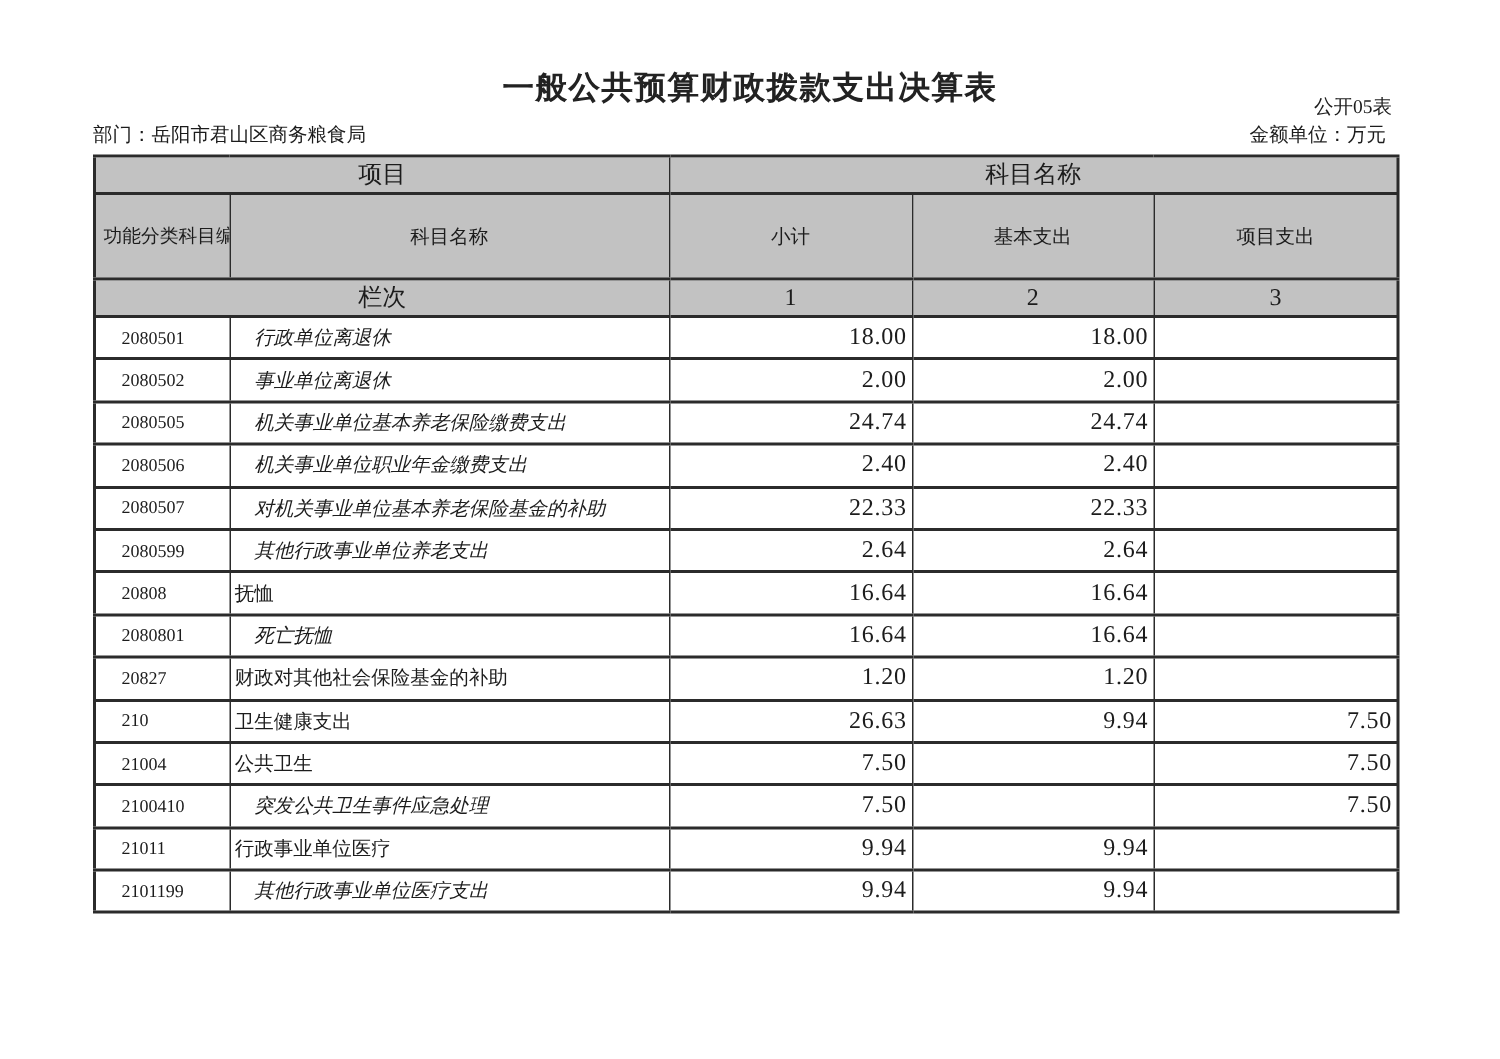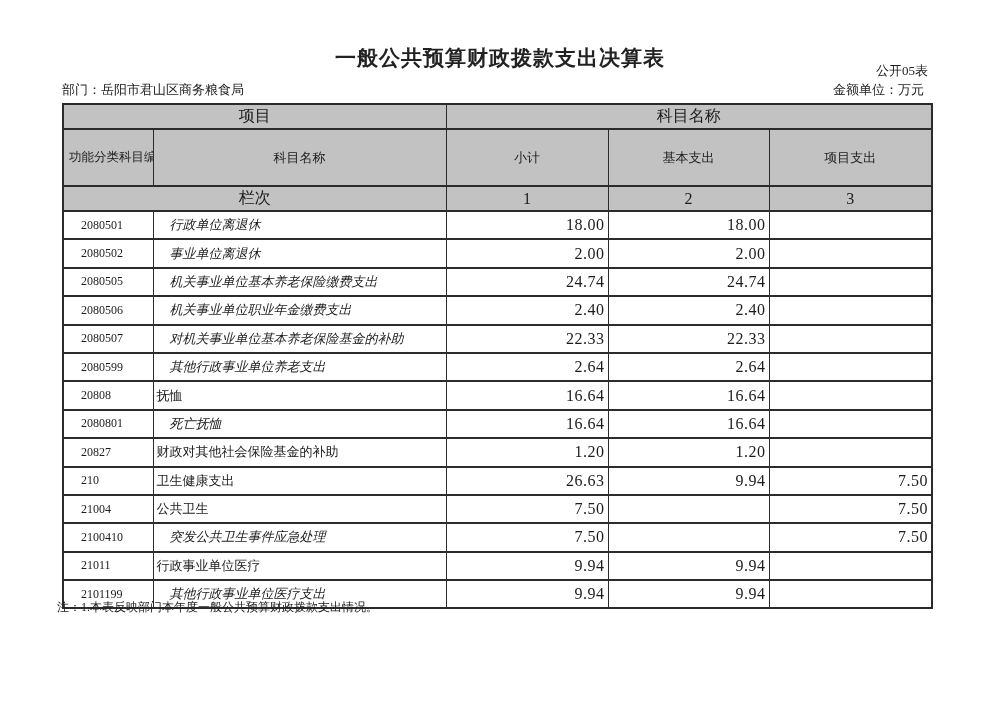--- a/index.html
+++ b/index.html
@@ -205,16 +205,15 @@
     <td class="c-code">2101199</td>
     <td class="c-name ind">其他行政事业单位医疗支出</td>
     <td class="c-num">9.94</td>
     <td class="c-num">9.94</td>
     <td class="c-num"></td>
   </tr>
       </tbody>
   </table>
 
   <div class="notes">
-    <div class="note-line-1">注：1.本表反映部门本年度一般公共预算财政拨款支出情况。</div>
   </div>
 
 </div>
 
 </body></html>

